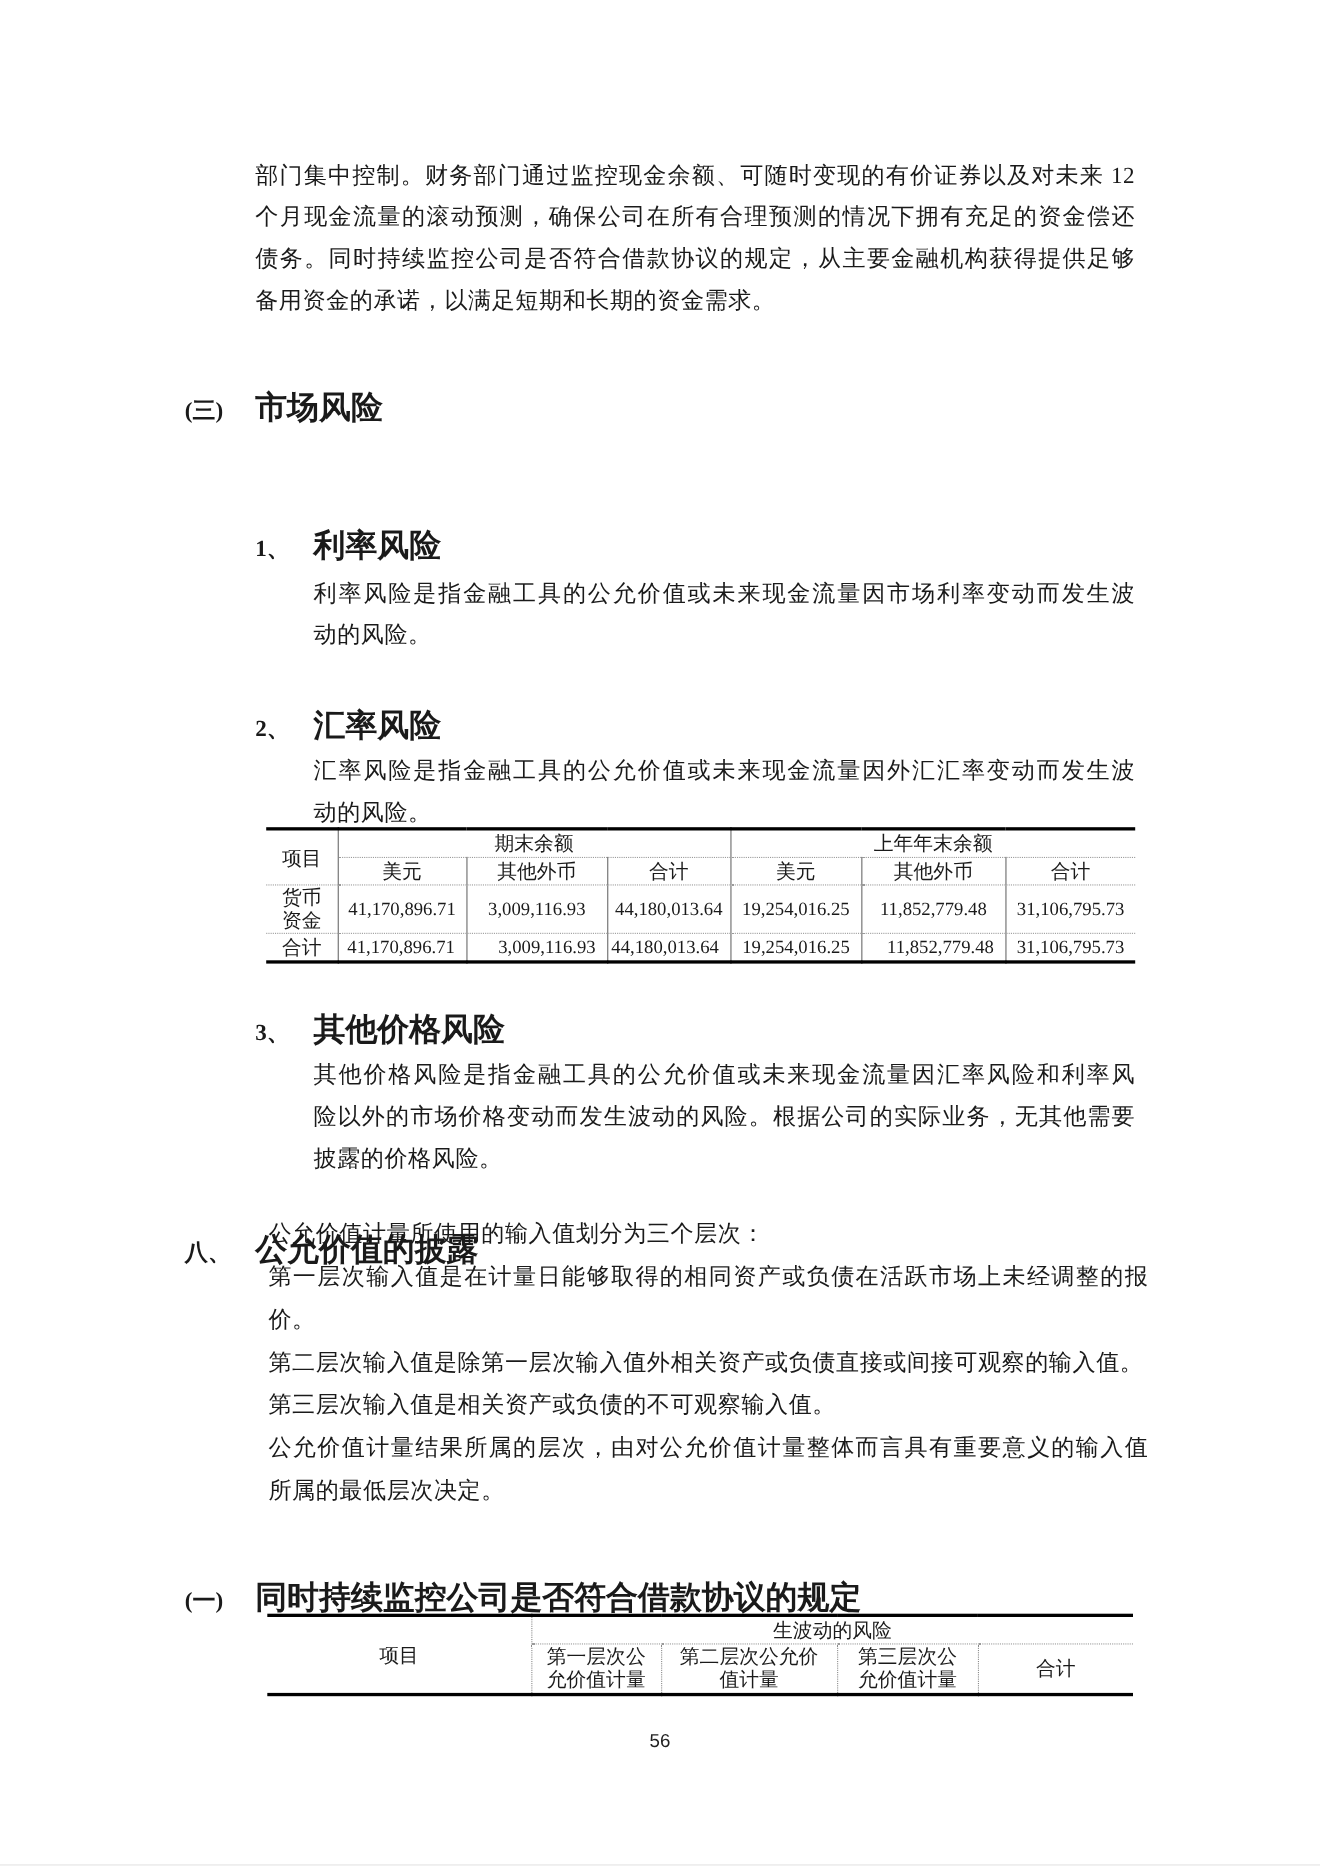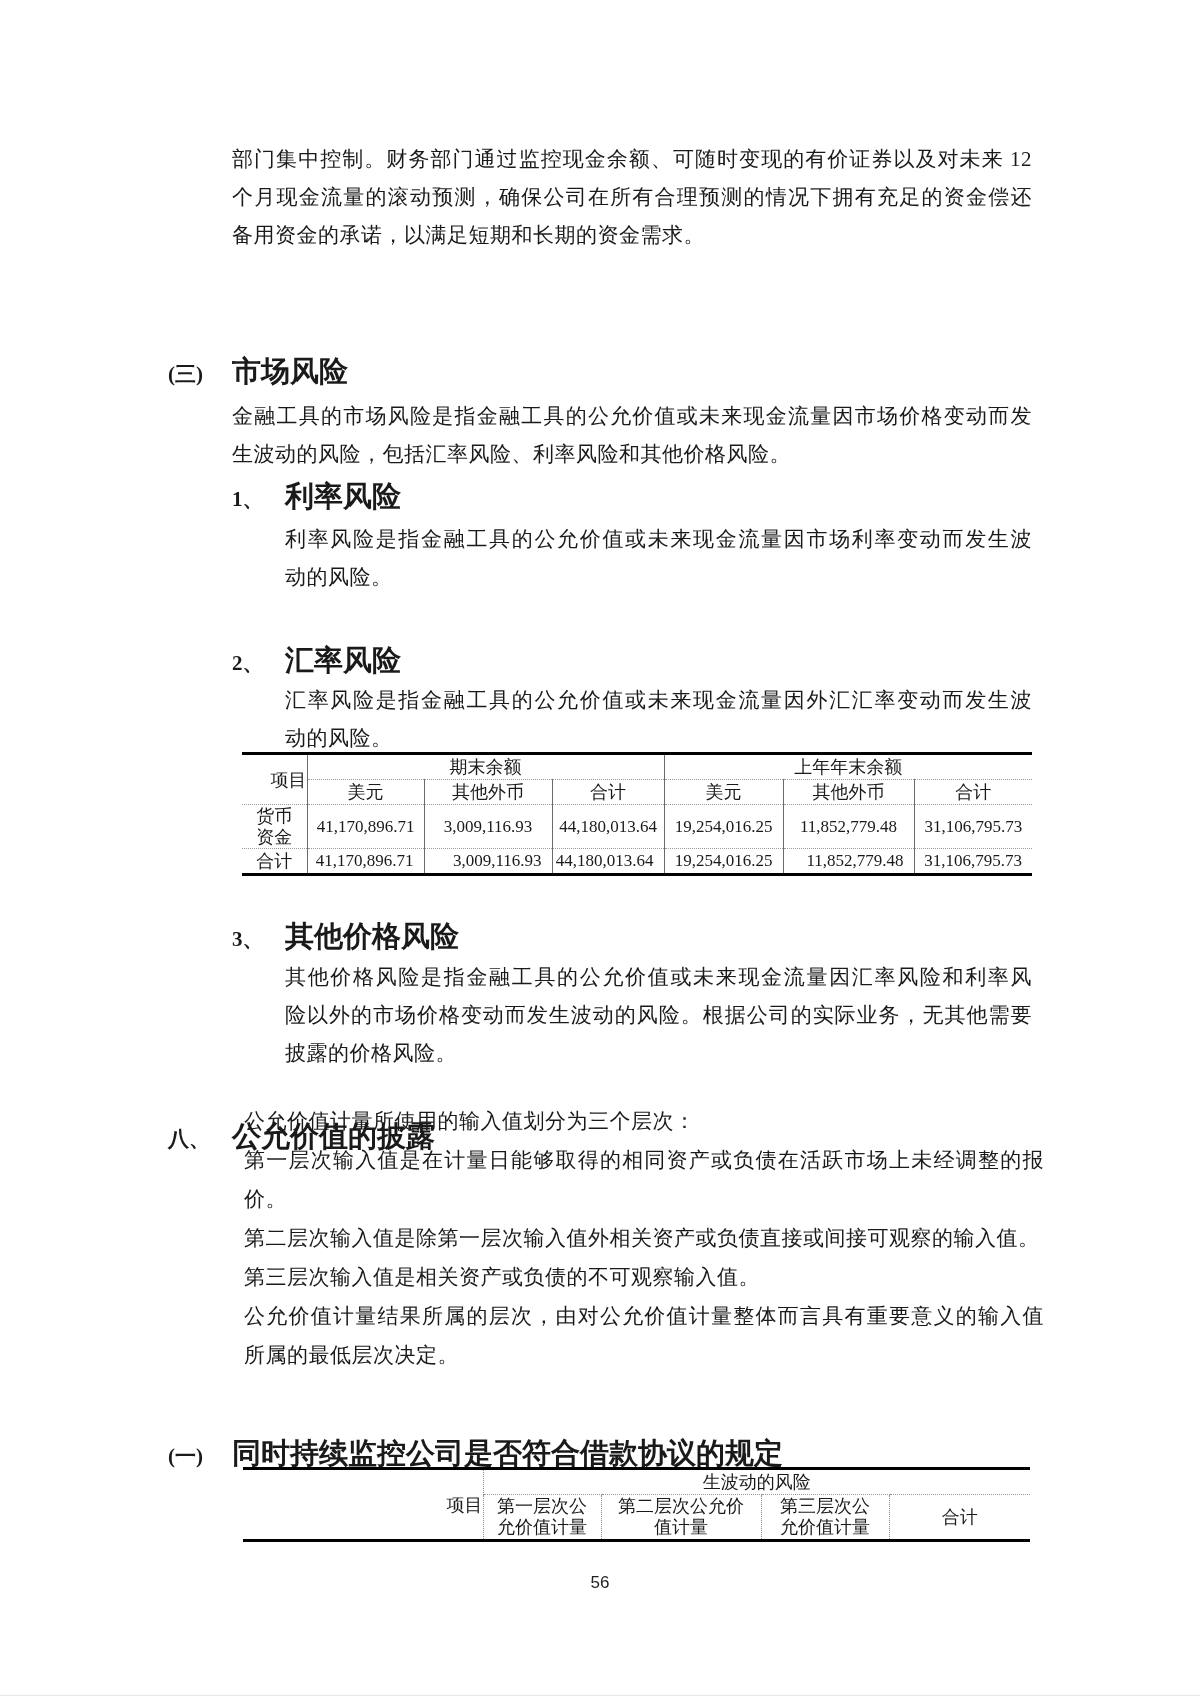--- a/index.html
+++ b/index.html
@@ -46,21 +46,21 @@
   td { padding: 0; vertical-align: middle; overflow: hidden; }
 
   .fin-table {
     position: absolute;
     border-top: 3px solid #000;
     border-bottom: 3px solid #000;
     font-size: 17px;
   }
   .t1 td { border-left: 1px solid #6a6a6a; border-top: 1px dotted #9a9a9a; text-align: center; }
   .t2 td { border-left: 1px dotted #8a8a8a; border-top: 1px dotted #9a9a9a; text-align: center; }
-  td.noL { border-left: none; text-align: right; }
+  td.noL { border-left: none; }
   .cn { font-size: 18px; }
   .two-line { line-height: 21px; }
   .row-center td { text-align: center; }
   .row-right td { text-align: right; padding-right: 10px; }
   .row-right td.noL { text-align: center; padding-right: 0; }
 
   .page-num {
     width: 100%;
     text-align: center;
     font-size: 17px;
@@ -69,29 +69,26 @@
   }
 </style>
 </head>
 <body>
 
 <div class="page">
 
   <div class="abs" style="top:140px; left:232px; width:800px;">
     <div class="tline just">部门集中控制。财务部门通过监控现金余额、可随时变现的有价证券以及对未来 12</div>
     <div class="tline just">个月现金流量的滚动预测，确保公司在所有合理预测的情况下拥有充足的资金偿还</div>
+    <div class="tline just">债务。同时持续监控公司是否符合借款协议的规定，从主要金融机构获得提供足够</div>
     <div class="tline">备用资金的承诺，以满足短期和长期的资金需求。</div>
   </div>
 
   <div class="abs heading" style="top:356px; left:168px;">
     <span class="h-label">(三)</span><span class="h-title">市场风险</span>
-  </div>
-  <div class="abs" style="top:397px; left:232px; width:800px;">
-    <div class="tline just">金融工具的市场风险是指金融工具的公允价值或未来现金流量因市场价格变动而发</div>
-    <div class="tline">生波动的风险，包括汇率风险、利率风险和其他价格风险。</div>
   </div>
 
   <div class="abs heading" style="top:481px; left:232px;">
     <span class="h-num">1、</span><span class="h-title">利率风险</span>
   </div>
   <div class="abs" style="top:520px; left:285px; width:747px;">
     <div class="tline just">利率风险是指金融工具的公允价值或未来现金流量因市场利率变动而发生波</div>
     <div class="tline">动的风险。</div>
   </div>
 

